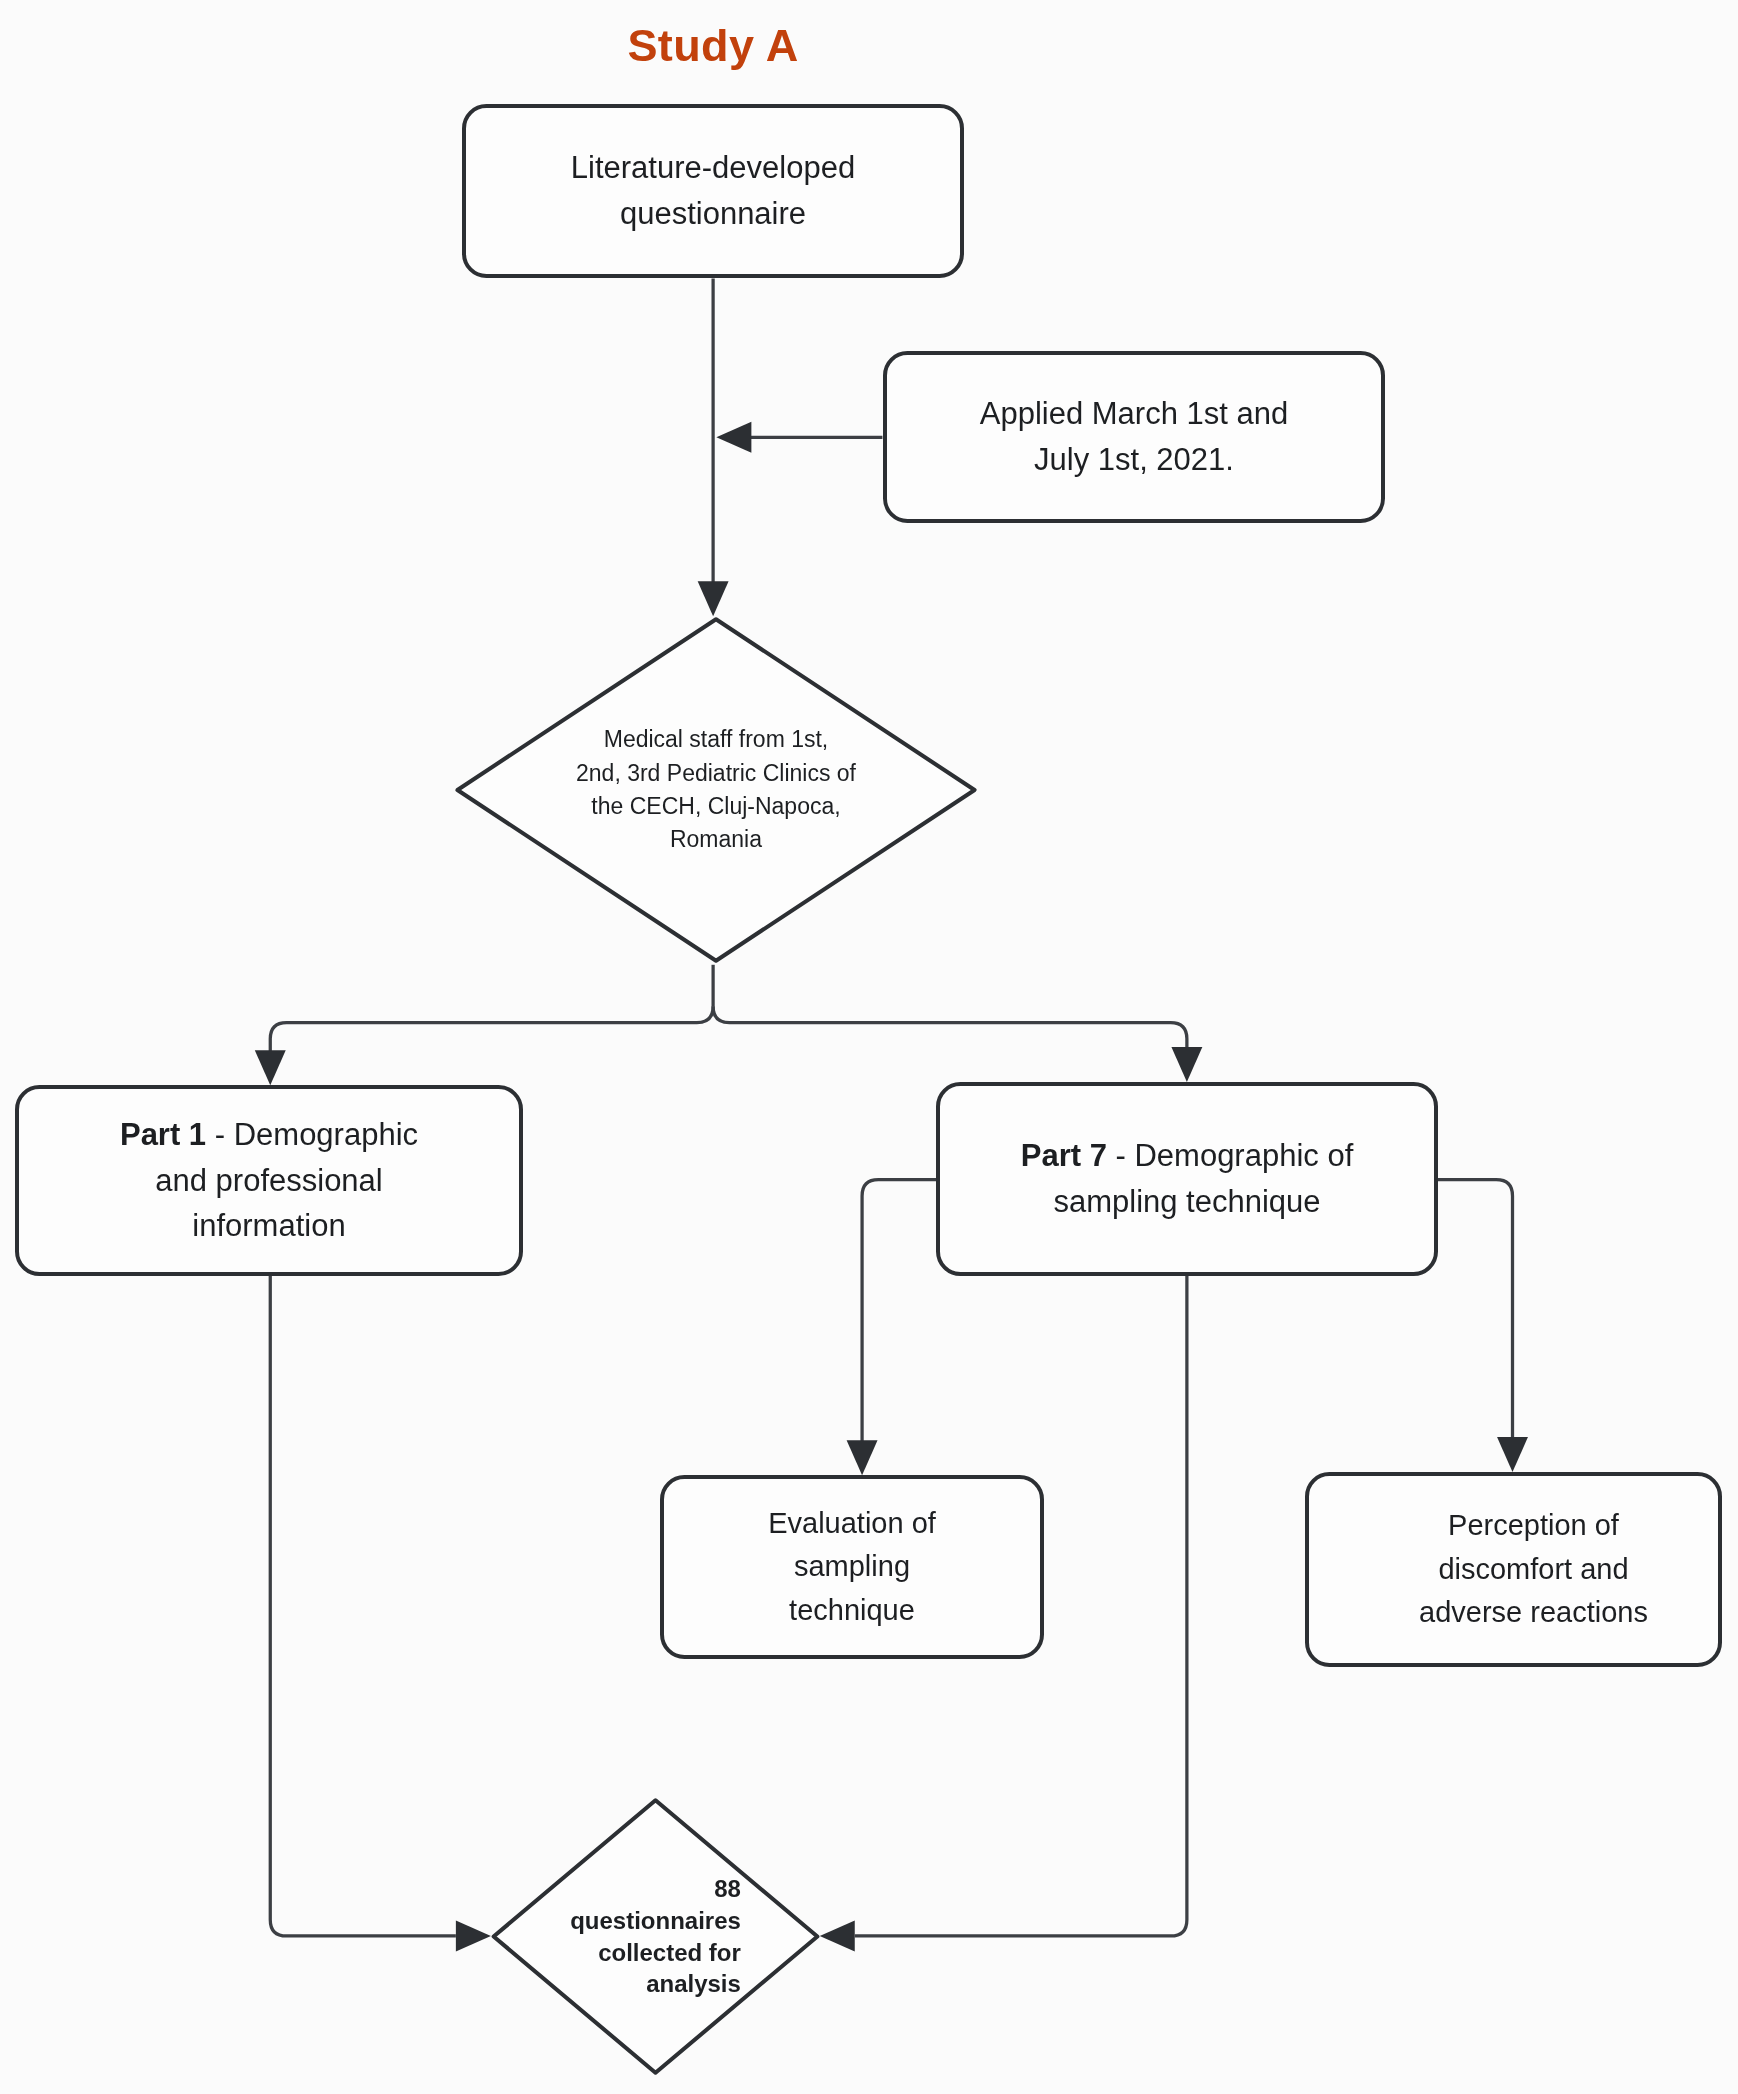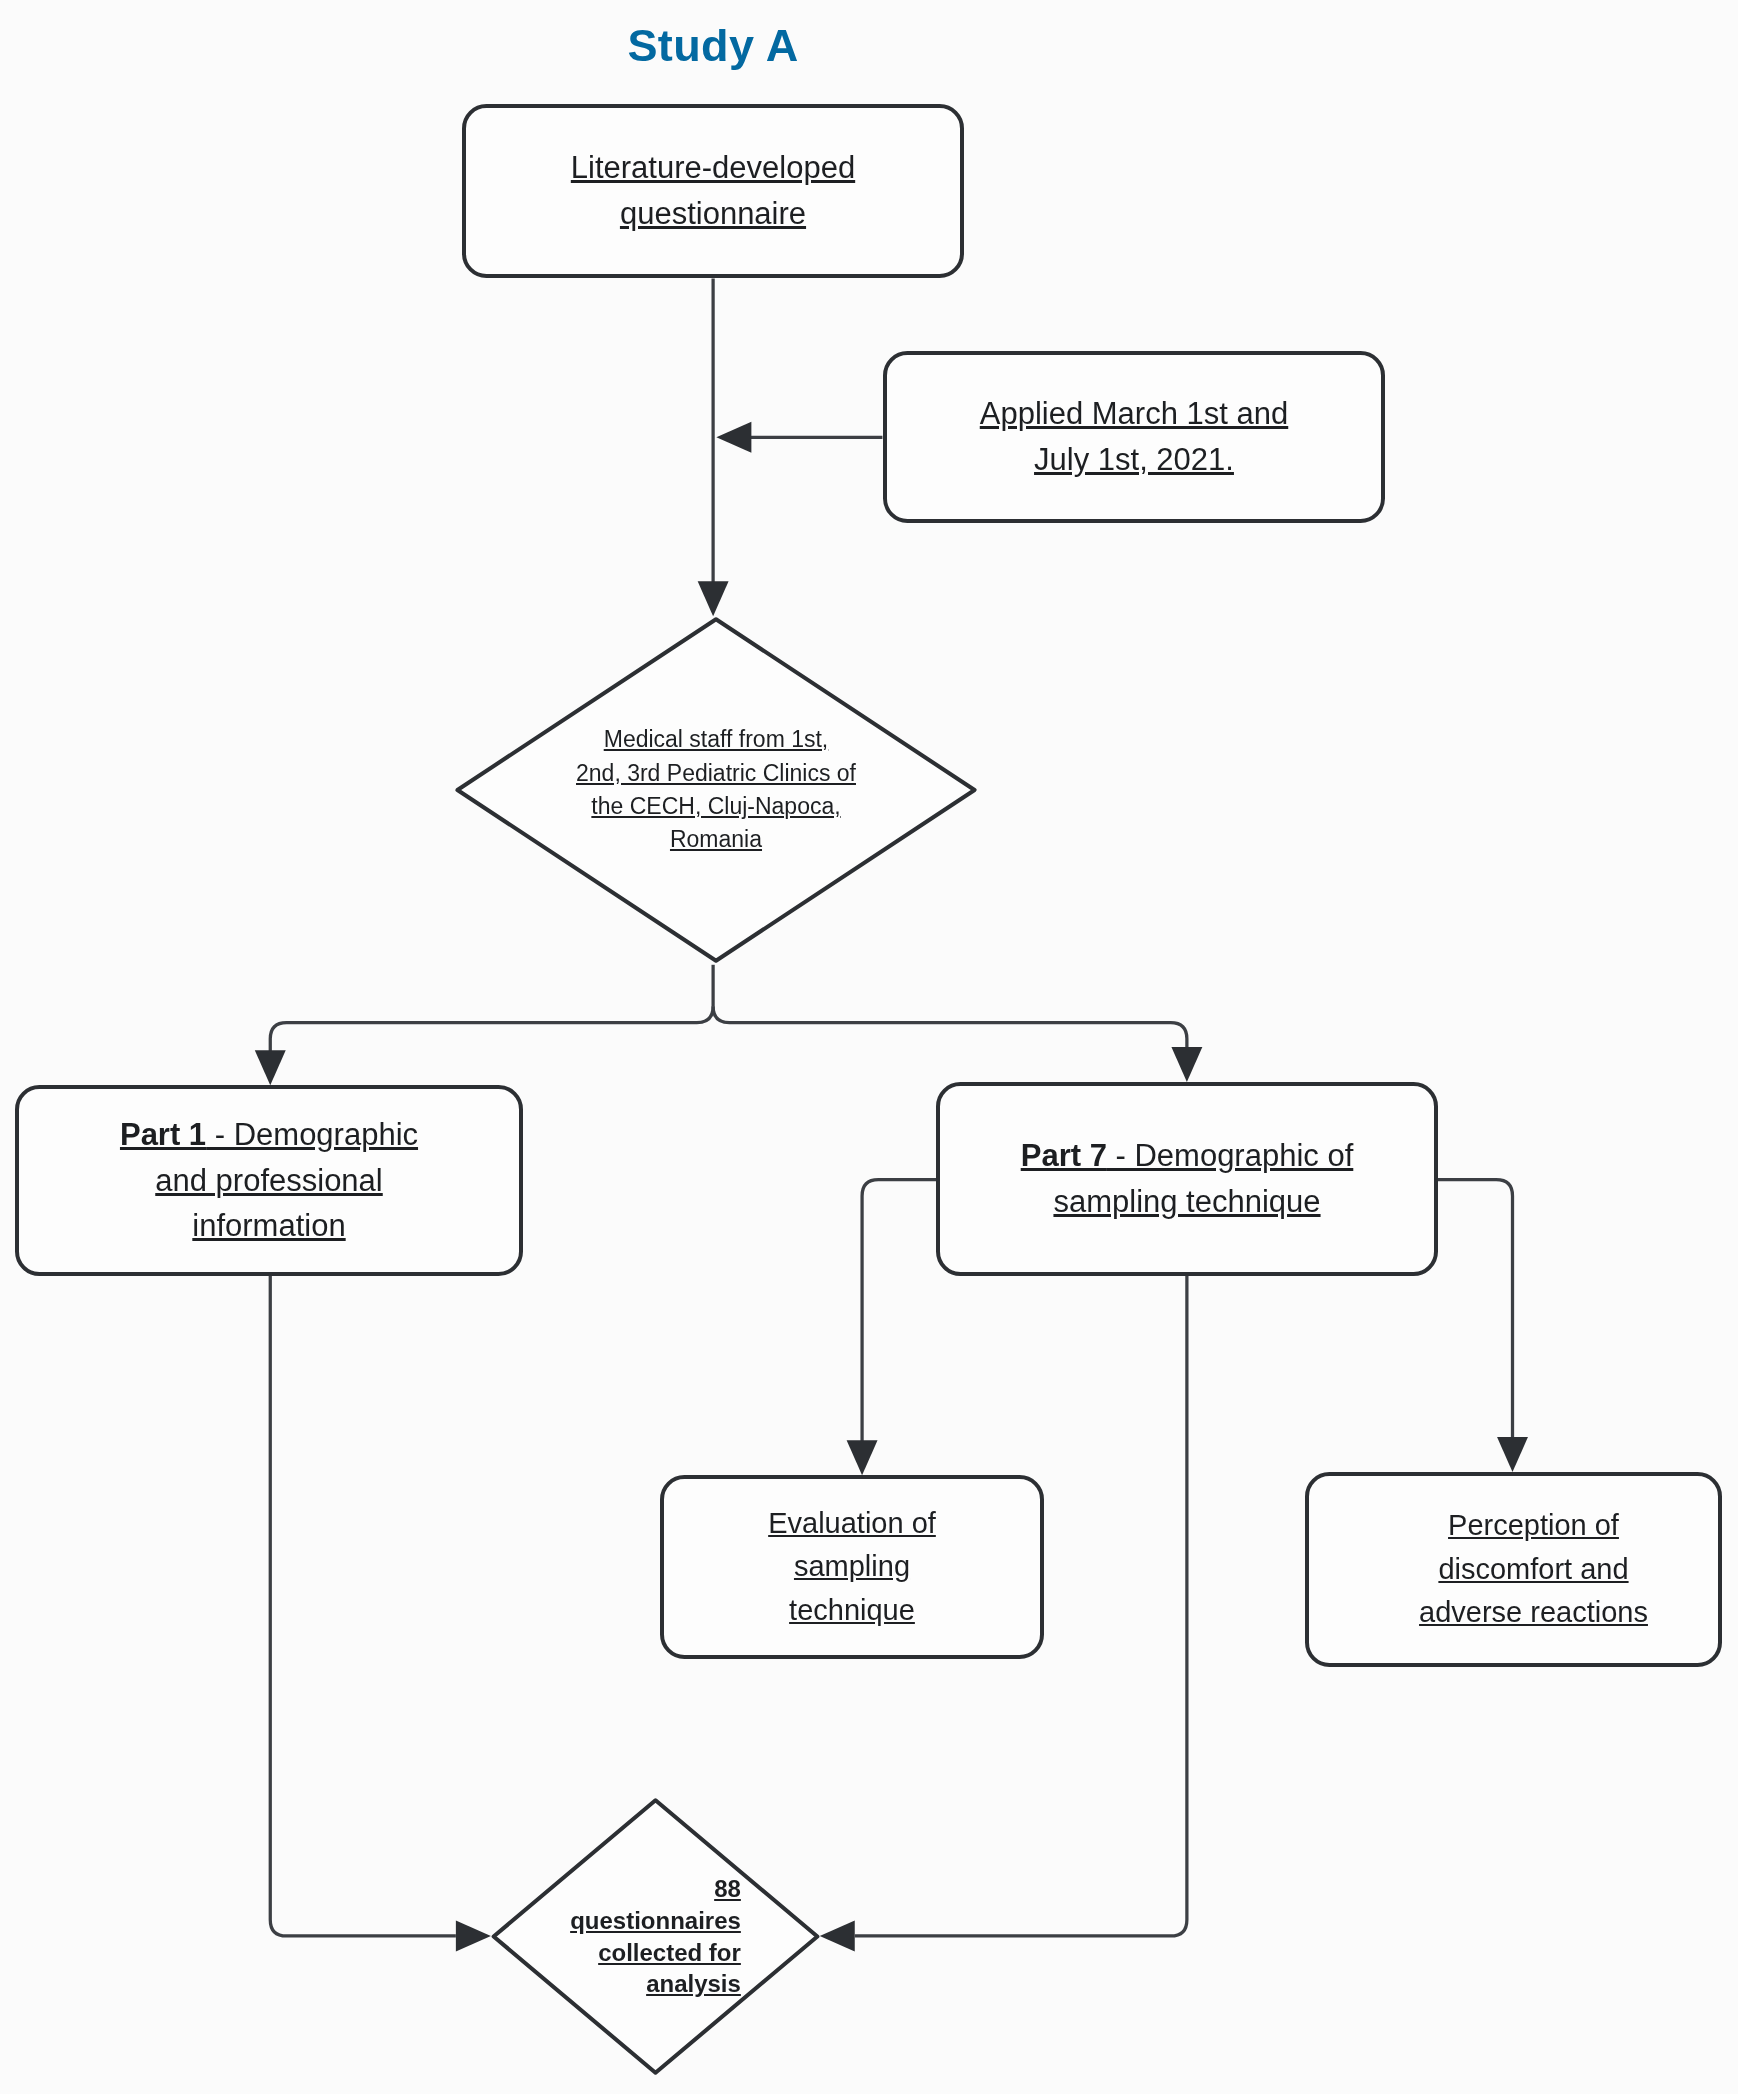--- a/index.html
+++ b/index.html
@@ -17,33 +17,33 @@
     background:var(--bg);
     font-family:"Liberation Sans","DejaVu Sans",sans-serif;
     color:var(--text);
     overflow:hidden;
   }
   .connectors{position:absolute;left:0;top:0;width:1738px;height:2094px;}
   .connectors path{fill:none;stroke:var(--stroke);stroke-width:4px;}
   .connectors polygon{fill:var(--arrow);stroke:none;}
   .diagram-title{
     position:absolute;left:537px;top:19.5px;width:352px;
-    text-align:center;font-size:45px;font-weight:bold;color:#0369a1;
+    text-align:center;font-size:45px;font-weight:bold;color:#c2410c;
     letter-spacing:0.4px;
   }
   .box{
     position:absolute;
     background:var(--node-fill);
     border:4.1px solid var(--border);
     border-radius:24.4px;
     display:flex;align-items:center;justify-content:center;
     text-align:center;
     box-sizing:border-box;
   }
-  .node-text{white-space:pre-line;text-decoration:underline;}
+  .node-text{white-space:pre-line;}
   .box .node-text{font-size:31px;line-height:1.48;}
   .box.small .node-text{font-size:29px;line-height:1.5;}
   .bold-prefix{font-weight:bold;}
   .diamond{position:absolute;}
   .diamond svg{position:absolute;left:0;top:0;width:100%;height:100%;}
   .diamond polygon.shape{
     fill:var(--node-fill);
     stroke:var(--border);
     stroke-width:5px;
     stroke-linejoin:round;

